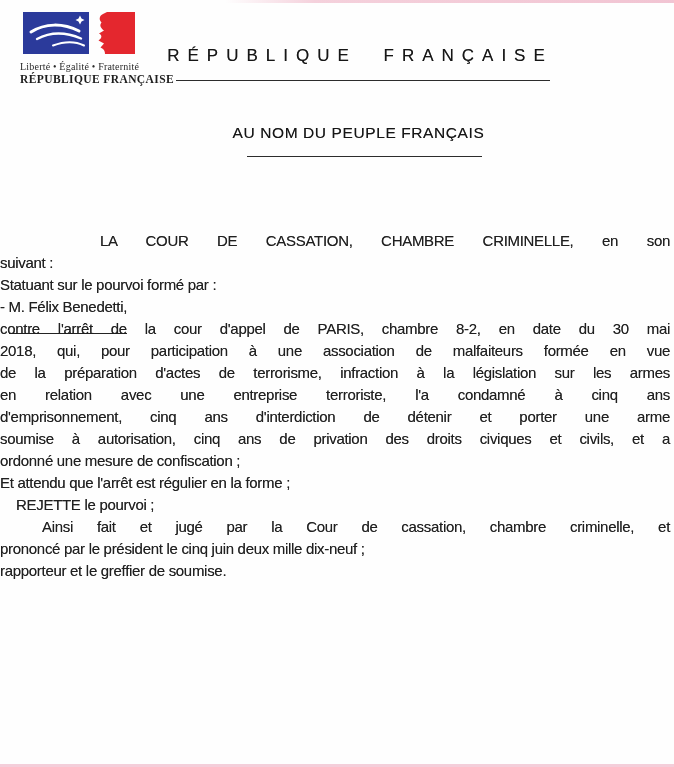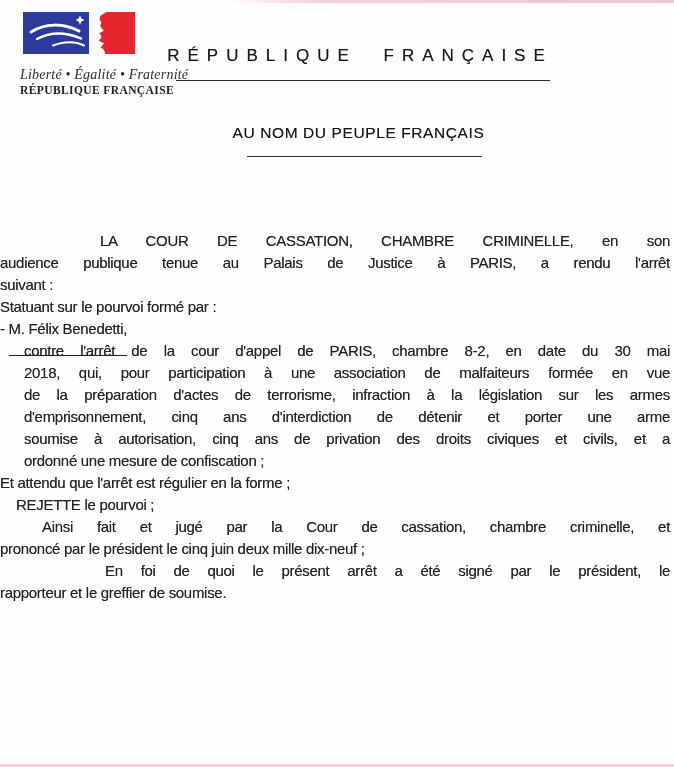--- a/index.html
+++ b/index.html
@@ -20,23 +20,23 @@
   }
   .edge-bottom{
     position:absolute;bottom:0;left:0;right:0;height:3px;
     background:rgba(242,198,212,.85);
   }
 
   
   .logo{position:absolute;left:20px;top:12px;width:118px;text-align:center;}
   .logo svg{display:block;margin:0 auto;}
   .logo-motto{
-    margin-top:13px;
+    margin-top:7px;
     font-family:"Liberation Serif","DejaVu Serif",serif;
-    font-style:italic;font-size:14px;letter-spacing:.2px;
+    font-size:10px;letter-spacing:.2px;
     color:#2a2a2a;white-space:nowrap;
   }
   .logo-country{
     margin-top:1px;
     font-family:"Liberation Serif","DejaVu Serif",serif;
     font-weight:700;font-size:11.5px;letter-spacing:.4px;
     color:#1e1e1e;white-space:nowrap;
   }
   .doc-title{
     position:absolute;left:128px;right:82px;top:46px;
@@ -61,21 +61,21 @@
     text-shadow:0 0 .6px rgba(0,0,0,.5);
   }
   .body p{margin:0;}
   .line{display:block;}
   .just{text-align:justify;text-align-last:justify;}
 
   .p-intro   {margin:0 54px 0 85px;}
   .p-intro .first{padding-left:100px;}
   .p-statuant{margin:19px 54px 0 185px;}
   .p-party   {margin:15px 54px 0 185px;}
-  .p-contre  {margin:15px 54px 0 52px;padding-left:24px;}
+  .p-contre  {margin:15px 54px 0 52px;}
   .p-attendu {margin:19px 54px 0 127px;}
   .p-rejette {margin:25px 54px 0 127px;padding-left:16px;}
   .p-ainsi   {margin:16px 54px 0 33px;}
   .p-ainsi .first{padding-left:42px;}
   .p-enfoi   {margin:18px 54px 0 30px;}
   .p-enfoi .first{padding-left:105px;}
 
   .u{border-bottom:1.5px solid #232323;padding-bottom:18px;}
 </style>
 </head>
@@ -102,45 +102,44 @@
   <div class="doc-title">RÉPUBLIQUE FRANÇAISE</div>
   <div class="title-rule"></div>
 
   <div class="doc-subtitle">AU NOM DU PEUPLE FRANÇAIS</div>
   <div class="subtitle-rule"></div>
 
   <div class="body">
 
     <p class="p-intro">
       <span class="line just first">LA COUR DE CASSATION, CHAMBRE CRIMINELLE, en son</span>
-      <span class="line just">audience publique tenue au Palais de Justice à PARIS, a rendu l'arrêt</span>
       <span class="line">suivant :</span>
     </p>
 
     <p class="p-statuant">Statuant sur le pourvoi formé par :</p>
 
     <p class="p-party"><span>- </span><span class="u"><span>M. Félix Benedetti</span><span>,</span></span></p>
 
     <p class="p-contre">
       <span class="line just">contre l'arrêt de la cour d'appel de PARIS, chambre 8-2, en date du 30 mai</span>
       <span class="line just">2018, qui, pour participation à une association de malfaiteurs formée en vue</span>
       <span class="line just">de la préparation d'actes de terrorisme, infraction à la législation sur les armes</span>
+      <span class="line just">en relation avec une entreprise terroriste, l'a condamné à cinq ans</span>
       <span class="line just">d'emprisonnement, cinq ans d'interdiction de détenir et porter une arme</span>
       <span class="line just">soumise à autorisation, cinq ans de privation des droits civiques et civils, et a</span>
       <span class="line">ordonné une mesure de confiscation ;</span>
     </p>
 
     <p class="p-attendu">Et attendu que l'arrêt est régulier en la forme ;</p>
 
     <p class="p-rejette">REJETTE le pourvoi ;</p>
 
     <p class="p-ainsi">
       <span class="line just first">Ainsi fait et jugé par la Cour de cassation, chambre criminelle, et</span>
       <span class="line">prononcé par le président le cinq juin deux mille dix-neuf ;</span>
     </p>
 
     <p class="p-enfoi">
-      <span class="line just first">En foi de quoi le présent arrêt a été signé par le président, le</span>
       <span class="line">rapporteur et le greffier de soumise.</span>
     </p>
 
   </div>
 </div>
 
 </body></html>

